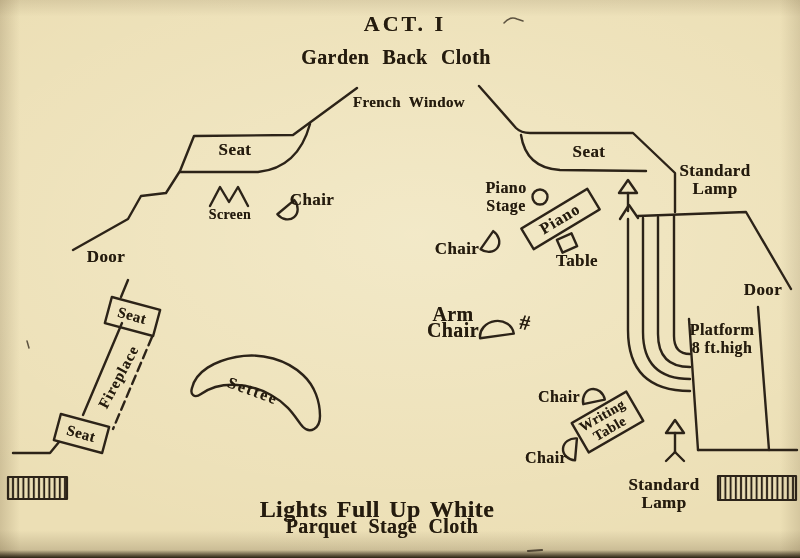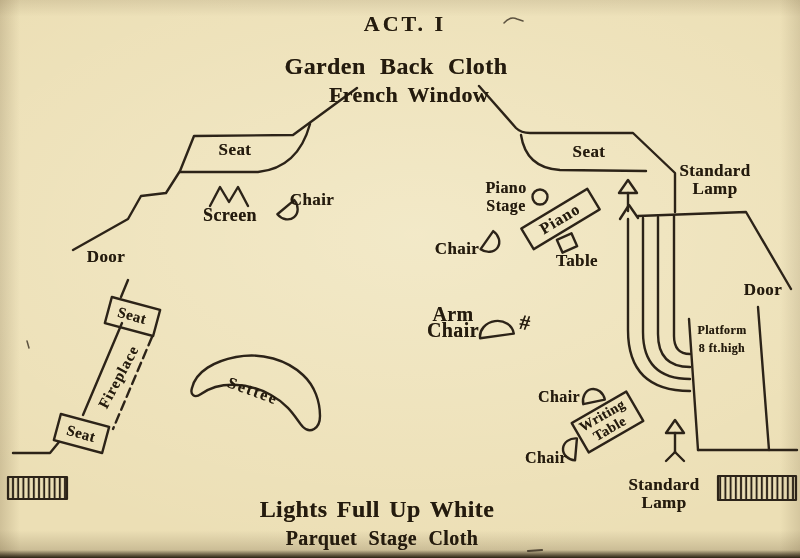--- a/index.html
+++ b/index.html
@@ -104,45 +104,45 @@
 
       <g stroke-width="1.5" opacity="0.75">
         <path d="M504,23 Q510,16 517,19 L523,21"></path>
         <path d="M27,341 L29,348"></path>
         <path d="M528,551 L542,550" stroke-width="2.2"></path>
       </g>
     </g>
   </svg>
 
   <div class="lb" style="left:405px;top:24px;font-size:22px;letter-spacing:3px">ACT. I</div>
-  <div class="lb" style="left:396px;top:66px;font-size:24px;word-spacing:8px">Garden Back Cloth</div>
-  <div class="lb" style="left:409px;top:95px;font-size:22px;word-spacing:4px">French Window</div>
+  <div class="lb" style="left:396px;top:57px;font-size:20px;word-spacing:8px">Garden Back Cloth</div>
+  <div class="lb" style="left:409px;top:102px;font-size:15px;word-spacing:4px">French Window</div>
 
   <div class="lb" style="left:235px;top:150px;font-size:17px">Seat</div>
   <div class="lb" style="left:589px;top:152px;font-size:17px">Seat</div>
-  <div class="lb" style="left:230px;top:215px;font-size:18px">Screen</div>
+  <div class="lb" style="left:230px;top:215px;font-size:14px">Screen</div>
   <div class="lb" style="left:312px;top:200px;font-size:17px">Chair</div>
   <div class="lb" style="left:106px;top:257px;font-size:17px">Door</div>
 
   <div class="lb grp" style="left:715px;top:180px;font-size:17px">
     <div class="ln">Standard</div>
     <div class="ln">Lamp</div>
   </div>
 
   <div class="lb grp" style="left:506px;top:197px;font-size:16px">
     <div class="ln">Piano</div>
     <div class="ln">Stage</div>
   </div>
 
   <div class="lb" style="left:560px;top:219px;font-size:16px;letter-spacing:1px;transform:translate(-50%,-50%) rotate(-31deg)">Piano</div>
   <div class="lb" style="left:457px;top:249px;font-size:17px">Chair</div>
   <div class="lb" style="left:577px;top:261px;font-size:17px">Table</div>
   <div class="lb" style="left:763px;top:290px;font-size:17px">Door</div>
 
-  <div class="lb grp" style="left:722px;top:339px;font-size:12px">
+  <div class="lb grp" style="left:722px;top:339px;font-size:16px">
     <div class="ln">Platform</div>
     <div class="ln">8 ft.high</div>
   </div>
 
   <div class="lb grp" style="left:453px;top:322px;font-size:20px">
     <div class="ln" style="line-height:16px">Arm</div>
     <div class="ln" style="line-height:16px">Chair</div>
   </div>
   <div class="lb" style="left:525px;top:323px;font-size:21px;transform:translate(-50%,-50%) rotate(10deg)">#</div>
 
@@ -157,16 +157,16 @@
     <div class="ln">Table</div>
   </div>
   <div class="lb" style="left:546px;top:458px;font-size:16px">Chair</div>
 
   <div class="lb grp" style="left:664px;top:494px;font-size:17px">
     <div class="ln">Standard</div>
     <div class="ln">Lamp</div>
   </div>
 
   <div class="lb" style="left:377px;top:509px;font-size:24px;word-spacing:3px">Lights Full Up White</div>
-  <div class="lb" style="left:382px;top:538px;font-size:20px;word-spacing:6px">Parquet Stage Cloth</div>
+  <div class="lb" style="left:382px;top:526px;font-size:20px;word-spacing:6px">Parquet Stage Cloth</div>
 
   <div class="edge-bottom"></div>
 </div>
 
 </body></html>

